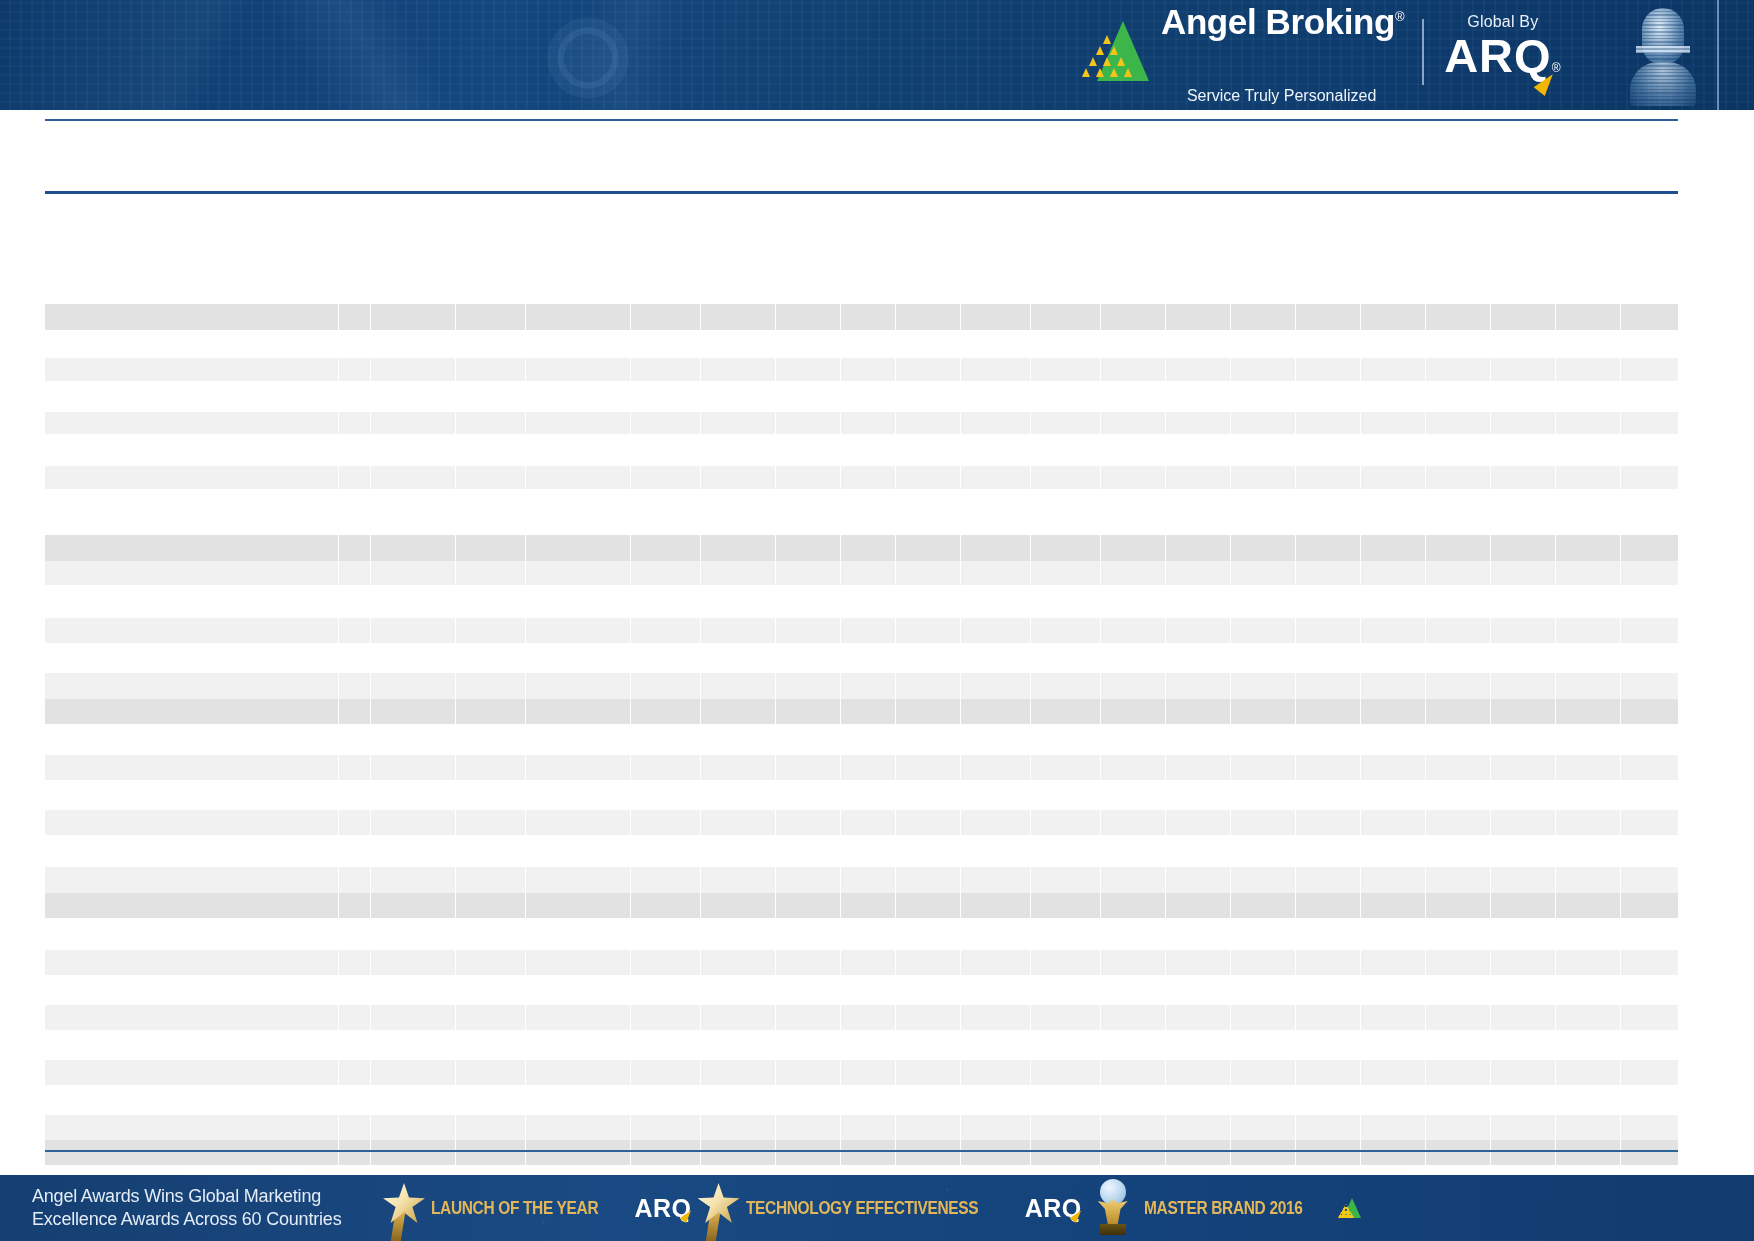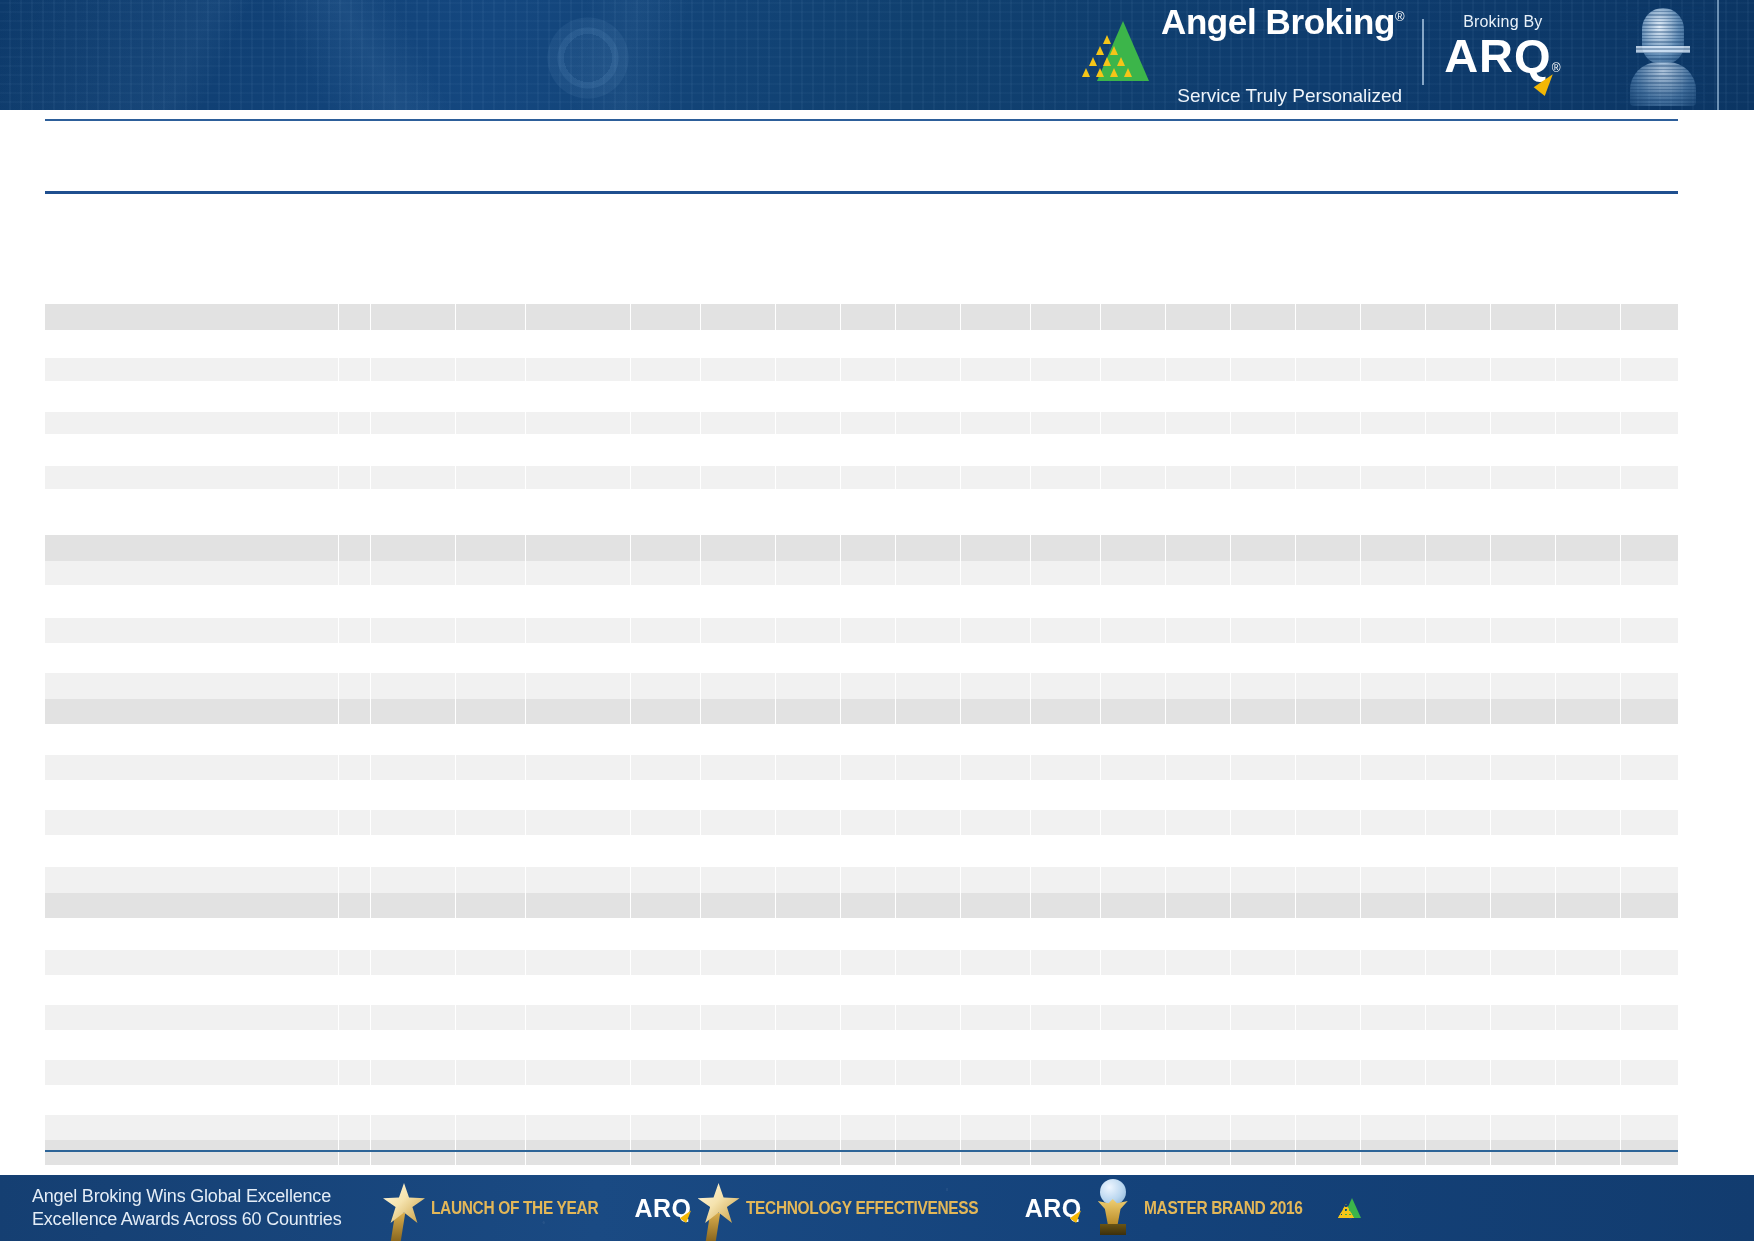--- a/index.html
+++ b/index.html
@@ -86,23 +86,23 @@
     font-size: 35px;
     font-weight: bold;
     line-height: 38px;
     letter-spacing: -0.4px;
     white-space: nowrap;
     position: relative;
   }
   .ab-name sup { font-size: 13px; vertical-align: super; font-weight: normal; }
   .ab-tag {
     color: #eef4fa;
-    font-size: 19px;
+    font-size: 16px;
     line-height: 21px;
-    text-align: right;
+    text-align: center;
     white-space: nowrap;
     padding-right: 2px;
     margin-top: 44px;
   }
   .logo-divider {
     width: 2px;
     height: 66px;
     background: rgba(200,225,248,0.65);
     margin: 0 20px 0 18px;
     flex: 0 0 auto;
@@ -399,21 +399,21 @@
     </div>
 
     <div class="ab-text">
       <div class="ab-name"><span>Angel Broking</span><sup>®</sup></div>
       <div class="ab-tag">Service Truly Personalized</div>
     </div>
 
     <div class="logo-divider"></div>
 
     <div class="arq-block">
-      <div class="powered-by">Broking By</div>
+      <div class="powered-by">Global By</div>
       <div class="arq-logo">
         <span>ARQ</span>
           <sup>®</sup>
         <span class="arq-spark"></span>
       </div>
     </div>
   </div>
 
   <div class="arq-bust">
     <div class="head"></div>
@@ -874,21 +874,21 @@
         <div class="cell" style="left: 1575px; width: 58px;"></div>
       </div>
     </div>
 
   <div class="rule-bottom"></div>
 </div>
 
 <div class="footer-banner">
 
   <div class="footer-tagline">
-    <div>Angel Broking Wins Global Excellence</div>
+    <div>Angel Awards Wins Global Marketing</div>
     <div>Excellence Awards Across 60 Countries</div>
   </div>
 
   <div id="awards-strip" style="display:flex; align-items:center;">
       <div class="award">
         <div class="star-icon">
           <div class="tail"></div>
           <div class="pt"></div>
         </div>
         <div class="award-label">LAUNCH OF THE YEAR</div>

